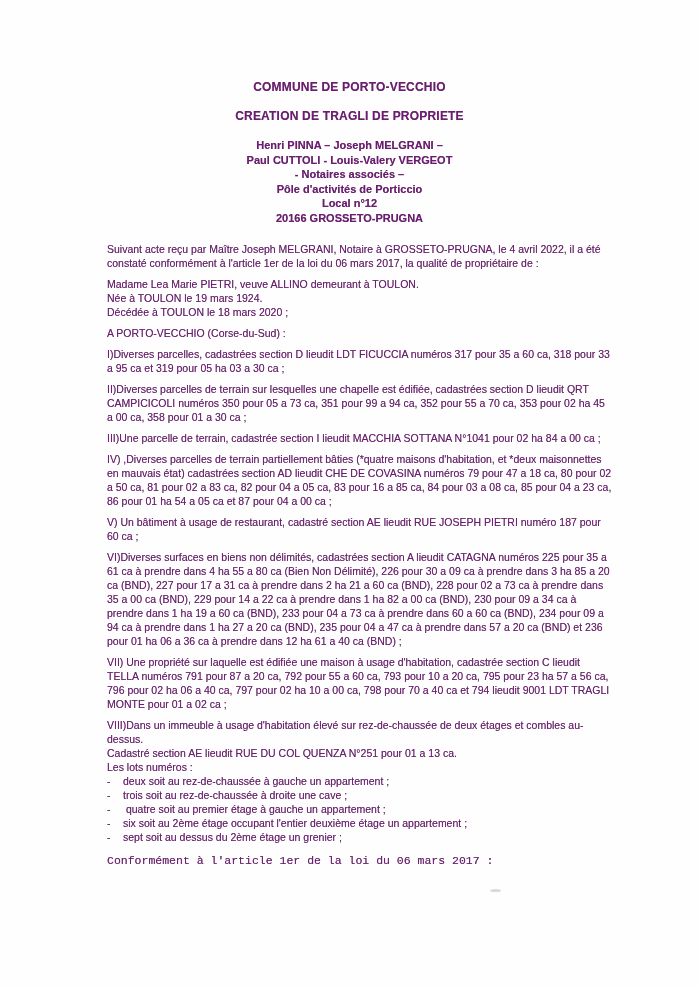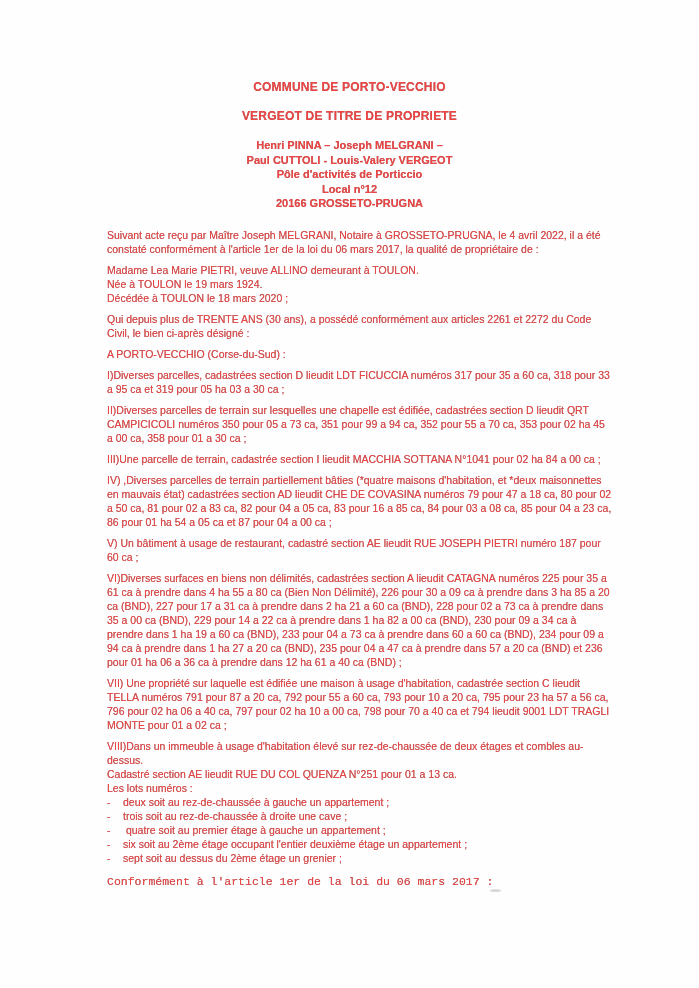--- a/index.html
+++ b/index.html
@@ -13,21 +13,21 @@
     overflow: hidden;
     position: relative;
   }
   .page {
     position: absolute;
     inset: 0;
     width: 699px;
     height: 988px;
     background: #fefefe;
     font-family: "Liberation Sans", sans-serif;
-    color: #ef4444;
+    color: #701a75;
     text-shadow: 0 0 0.5px rgba(30,30,30,0.55);
     box-sizing: border-box;
     padding-top: 80px;
   }
   .header {
     text-align: center;
     font-weight: bold;
   }
   .title {
     font-size: 12px;
@@ -84,36 +84,36 @@
     background: #d9d9d9;
   }
 </style>
 </head>
 <body>
 
 <div class="page">
 
   <div class="header">
     <div class="title">COMMUNE DE PORTO-VECCHIO</div>
-    <div class="subtitle">VERGEOT DE TITRE DE PROPRIETE</div>
+    <div class="subtitle">CREATION DE TRAGLI DE PROPRIETE</div>
     <div class="notary-block">
       <div>Henri PINNA – Joseph MELGRANI –</div>
       <div>Paul CUTTOLI - Louis-Valery VERGEOT</div>
+      <div>- Notaires associés –</div>
       <div>Pôle d'activités de Porticcio</div>
       <div>Local n°12</div>
       <div>20166 GROSSETO-PRUGNA</div>
     </div>
   </div>
 
   <div class="content">
     <p>Suivant acte reçu par Maître Joseph MELGRANI, Notaire à GROSSETO-PRUGNA, le 4 avril 2022, il a été constaté conformément à l'article 1er de la loi du 06 mars 2017, la qualité de propriétaire de :</p>
     <p>Madame Lea Marie PIETRI, veuve ALLINO demeurant à TOULON.
 Née à TOULON le 19 mars 1924.
 Décédée à TOULON le 18 mars 2020 ;</p>
-    <p>Qui depuis plus de TRENTE ANS (30 ans), a possédé conformément aux articles 2261 et 2272 du Code Civil, le bien ci-après désigné :</p>
     <p>A PORTO-VECCHIO (Corse-du-Sud) :</p>
 
     <p>I)Diverses parcelles, cadastrées section D lieudit LDT FICUCCIA numéros 317 pour 35 a 60 ca, 318 pour 33 a 95 ca et 319 pour 05 ha 03 a 30 ca ;</p>
     <p>II)Diverses parcelles de terrain sur lesquelles une chapelle est édifiée, cadastrées  section D lieudit QRT CAMPICICOLI numéros 350 pour 05 a 73 ca, 351 pour 99 a 94 ca, 352 pour  55 a 70 ca, 353 pour 02 ha 45 a 00 ca, 358 pour 01 a 30 ca ;</p>
     <p>III)Une parcelle de terrain, cadastrée section I lieudit MACCHIA SOTTANA N°1041 pour 02 ha 84 a 00 ca ;</p>
     <p>IV) ,Diverses parcelles de terrain partiellement bâties (*quatre maisons d'habitation, et *deux maisonnettes en mauvais état) cadastrées  section AD lieudit CHE  DE COVASINA numéros 79 pour 47 a 18 ca, 80 pour 02 a 50 ca, 81 pour 02 a 83 ca, 82 pour 04 a 05 ca, 83 pour 16 a 85 ca, 84 pour 03 a 08 ca, 85 pour 04 a 23 ca, 86 pour 01 ha 54 a 05 ca et 87 pour 04 a 00 ca ;</p>
     <p>V) Un bâtiment à usage de restaurant, cadastré section AE lieudit RUE  JOSEPH PIETRI numéro 187 pour 60 ca ;</p>
     <p>VI)Diverses surfaces en biens non délimités, cadastrées section A lieudit CATAGNA numéros 225 pour 35 a 61 ca à prendre dans 4 ha 55 a 80 ca (Bien Non Délimité), 226 pour 30 a 09 ca à prendre dans 3 ha 85 a 20 ca (BND), 227 pour 17 a 31 ca à prendre dans 2 ha 21 a 60 ca (BND), 228 pour 02 a 73 ca à prendre dans 35 a 00 ca (BND), 229 pour 14 a 22 ca à prendre dans 1 ha 82 a 00 ca (BND), 230 pour 09 a 34 ca à prendre dans 1 ha 19 a 60 ca (BND), 233 pour 04 a 73 ca à prendre dans 60 a 60 ca (BND), 234 pour 09 a 94 ca à prendre dans 1 ha 27 a 20 ca (BND), 235 pour 04 a 47 ca à prendre dans 57 a 20 ca (BND) et 236 pour 01 ha 06 a 36 ca à prendre dans 12 ha 61 a 40 ca (BND) ;</p>
     <p>VII) Une propriété sur laquelle est édifiée une maison à usage d'habitation, cadastrée  section C lieudit TELLA numéros 791 pour 87 a 20 ca, 792 pour 55 a 60 ca, 793 pour 10 a 20 ca, 795 pour 23 ha 57 a 56 ca, 796 pour 02 ha 06 a 40 ca, 797 pour 02 ha 10 a 00 ca, 798 pour 70 a 40 ca et 794 lieudit 9001 LDT TRAGLI MONTE pour 01 a 02 ca ;</p>
     <p style="margin-bottom:0">VIII)Dans un immeuble à usage d'habitation élevé sur rez-de-chaussée de deux étages et combles au-dessus.

